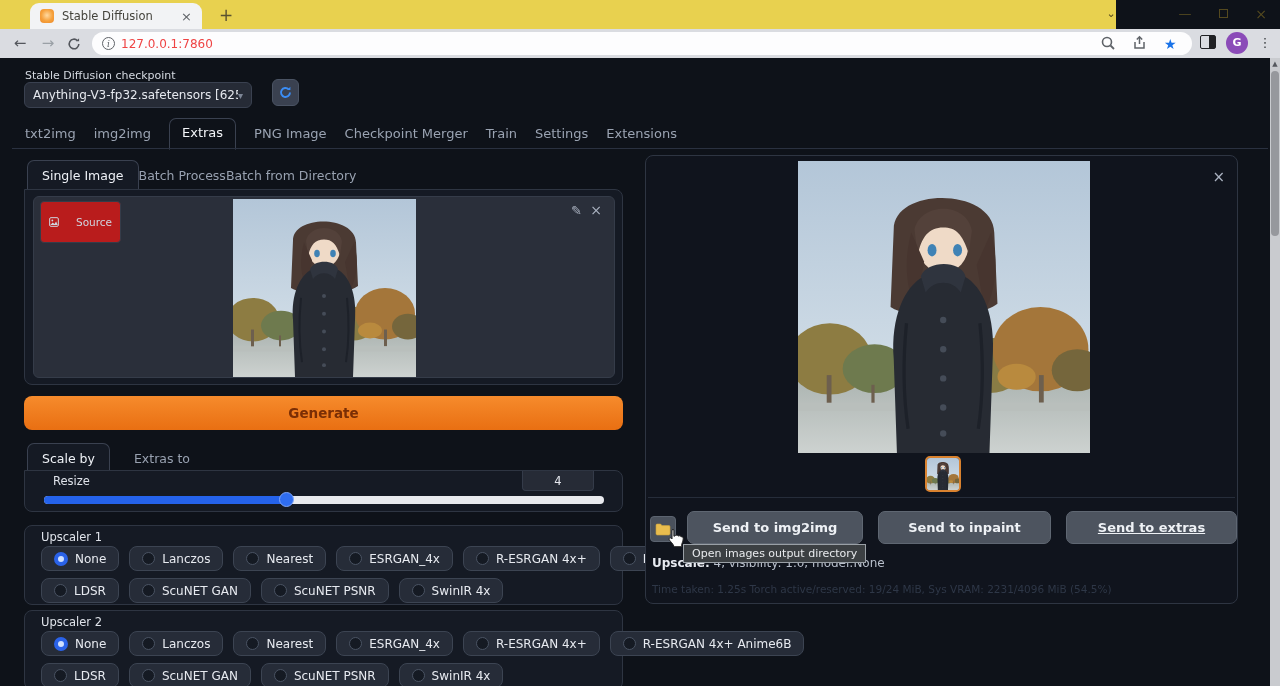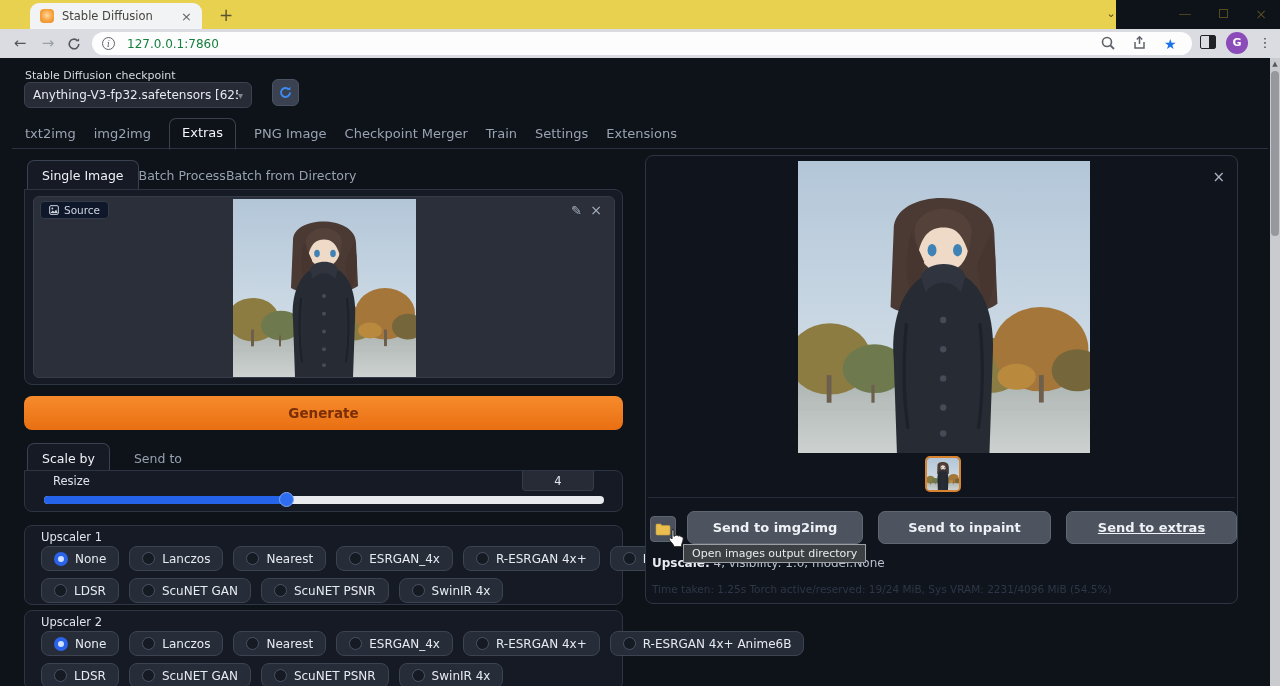--- a/index.html
+++ b/index.html
@@ -25,21 +25,21 @@
   #win-close  { left:1248px; font-size:14px; }
 
   #toolbar { position:absolute; left:0; top:29px; width:1280px; height:29px; background:#dadce1; }
   .nav-ico { position:absolute; top:3px; width:24px; height:24px; border-radius:50%;
     text-align:center; line-height:23px; font-size:15px; color:#53565c; }
   #btn-back{ left:8px; } #btn-fwd{ left:36px; color:#9aa0a6; } #btn-reload{ left:62px; font-size:13px; }
   #omnibox { position:absolute; left:92px; top:3px; width:1100px; height:23px; background:#fdfdfe;
     border-radius:12px; display:flex; align-items:center; padding:0 10px; }
   #site-info { width:13px; height:13px; border:1.2px solid #5f6368; border-radius:50%; color:#5f6368;
     font-size:9px; line-height:12px; text-align:center; font-style:italic; font-family:"DejaVu Serif",serif; }
-  #url-text { font-size:12px; color:#15803d; margin-left:12px; flex:1 1 auto; }
+  #url-text { font-size:12px; color:#ef4444; margin-left:6px; flex:1 1 auto; }
   .pill-ico { width:18px; height:18px; margin-left:14px; color:#5f6368; }
   #star-icon { color:#1a73e8; font-size:14px; line-height:18px; }
   #side-panel-icon { position:absolute; left:1200px; top:6px; width:16px; height:14px;
     border:1.6px solid #202124; border-radius:2px; }
   #side-panel-icon i { display:block; position:absolute; right:0; top:0; width:6px; height:100%; background:#202124; }
   #avatar { position:absolute; left:1226px; top:3px; width:22px; height:22px; border-radius:50%;
     background:#8b4bb8; color:#fff; font-size:11px; font-weight:bold; text-align:center; line-height:22px; }
   #kebab { position:absolute; left:1257px; top:3px; width:16px; height:22px; color:#3c4043;
     font-size:13px; text-align:center; line-height:22px; letter-spacing:0; }
 
@@ -66,22 +66,22 @@
 
   
   #subtabs { position:absolute; left:27px; top:102px; display:flex; align-items:flex-end; }
   .stab { font-size:12.5px; color:#98a1b0; padding-bottom:9px; white-space:nowrap; }
   .stab.active { color:#eef1f6; border:1px solid #3a4150; border-bottom:none; border-radius:7px 7px 0 0;
     padding:7px 14px 10px; background:#151a24; margin-bottom:-1px; }
   #left-content { position:absolute; left:24px; top:131px; width:599px; height:196px; background:#151a24;
     border:1px solid #2e3542; border-radius:0 8px 8px 8px; }
   #source-box { position:absolute; left:8px; top:6px; width:582px; height:182px; background:#2a2f3a;
     border:1px solid #353c49; border-radius:6px; overflow:hidden; }
-  #source-chip { position:absolute; left:6px; top:4px; display:flex; align-items:center; gap:5px;
-    background:#0f172a; border:1px solid #353c49; border-radius:4px; padding:2px 8px; font-size:10.5px; color:#cfd5df; }
+  #source-chip { position:absolute; left:6px; top:4px; display:flex; align-items:center; gap:17px;
+    background:#b91c1c; border:1px solid #353c49; border-radius:4px; padding:14px 8px; font-size:10.5px; color:#cfd5df; }
   #source-edit { position:absolute; right:32px; top:6px; color:#aab2c0; font-size:13px; }
   #source-close { position:absolute; right:12px; top:5px; color:#aab2c0; font-size:14px; }
   #source-image { position:absolute; left:199px; top:2px; width:183px; height:178px; }
   #source-image svg, #result-image svg, #thumb svg { width:100%; height:100%; display:block; }
 
   #generate-btn { position:absolute; left:24px; top:338px; width:599px; height:34px; border-radius:8px;
     background:linear-gradient(#f68b2c,#e96f12); text-align:center; line-height:34px;
     font-size:13.5px; font-weight:bold; color:#7a2e05; }
 
   #scale-tabs { position:absolute; left:27px; top:385px; display:flex; align-items:flex-end; gap:24px; }
@@ -266,21 +266,21 @@
       </div>
       <span id="source-edit">✎</span>
       <span id="source-close">×</span>
     </div>
   </div>
 
   <div id="generate-btn">Generate</div>
 
   <div id="scale-tabs">
     <div class="stab active">Scale by</div>
-    <div class="stab">Send to</div>
+    <div class="stab">Extras to</div>
   </div>
   <div id="scale-content">
     <div id="resize-label">Resize</div>
     <div id="resize-value">4</div>
     <div id="slider">
       <div id="slider-fill"></div>
       <div id="slider-handle"></div>
     </div>
   </div>
 

